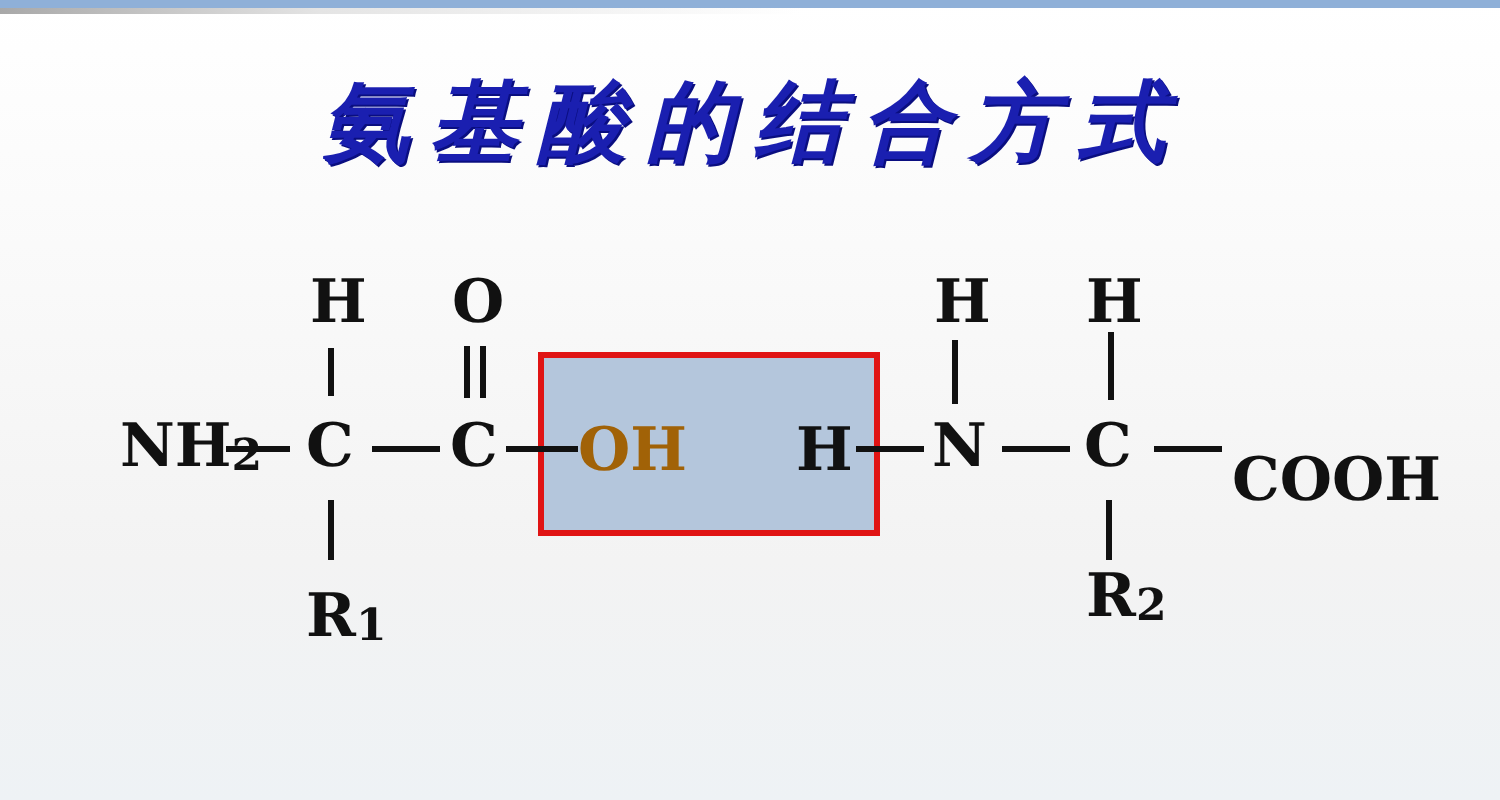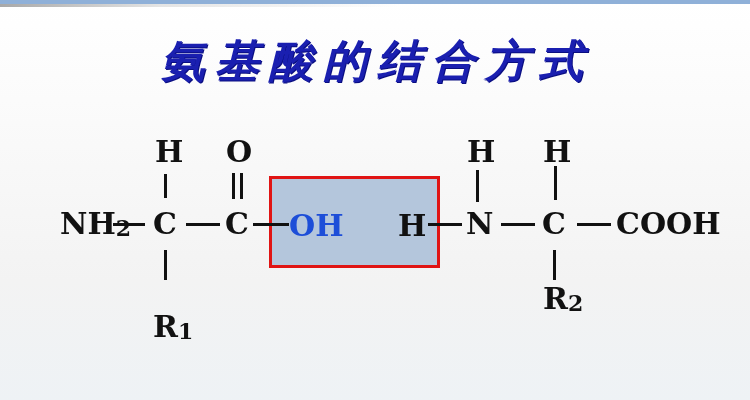--- a/index.html
+++ b/index.html
@@ -27,42 +27,42 @@
       position: absolute; font-weight: bold; color: #111; font-size: 30px;
       line-height: 30px; font-family: "DejaVu Serif", "Liberation Serif", serif;
     }
     .atom sub { font-size: 22px; vertical-align: baseline; position: relative; top: 2px; font-weight: bold; }
     .bond-h { position: absolute; height: 3px; background: #111; }
     .bond-v { position: absolute; width: 3px; background: #111; }
     .box {
       position: absolute; left: 269px; top: 176px; width: 165px; height: 86px;
       background: #b4c6dc; border: 3px solid #e01414;
     }
-    .oh { color: #1d4ed8; }
+    .oh { color: #a16207; }
   </style>
 </head>
 <body>
 
 <div class="topbar"></div>
 <div class="topbar-shadow"></div>
 
 <div class="title">氨基酸的结合方式</div>
 
 <div>
 
   <div class="box"></div>
 
   <div class="atom" style="left:60px; top:209px;"><span>NH</span><sub>2</sub></div>
   <div class="bond-h" style="left:113px; top:223px; width:32px;"></div>
 
   <div class="atom" style="left:155px; top:137px;">H</div>
   <div class="bond-v" style="left:164px; top:174px; height:24px;"></div>
   <div class="atom" style="left:153px; top:209px;">C</div>
   <div class="bond-v" style="left:164px; top:250px; height:30px;"></div>
-  <div class="atom" style="left:153px; top:294px;margin-top:18px;"><span>R</span><sub>1</sub></div>
+  <div class="atom" style="left:153px; top:294px;"><span>R</span><sub>1</sub></div>
 
   <div class="bond-h" style="left:186px; top:223px; width:34px;"></div>
 
   <div class="atom" style="left:226px; top:137px;">O</div>
   <div class="bond-v" style="left:232px; top:173px; height:26px;"></div>
   <div class="bond-v" style="left:240px; top:173px; height:26px;"></div>
   <div class="atom" style="left:225px; top:209px;">C</div>
   <div class="bond-h" style="left:253px; top:223px; width:36px;"></div>
 
   <div class="atom oh" style="left:289px; top:211px;">OH</div>
@@ -76,14 +76,14 @@
 
   <div class="bond-h" style="left:501px; top:223px; width:34px;"></div>
 
   <div class="atom" style="left:543px; top:137px;">H</div>
   <div class="bond-v" style="left:554px; top:166px; height:34px;"></div>
   <div class="atom" style="left:542px; top:209px;">C</div>
   <div class="bond-v" style="left:553px; top:250px; height:30px;"></div>
   <div class="atom" style="left:543px; top:284px;"><span>R</span><sub>2</sub></div>
 
   <div class="bond-h" style="left:577px; top:223px; width:34px;"></div>
-  <div class="atom" style="left:616px; top:209px;">COOH</div>
+  <div class="atom" style="left:616px; top:226px;">COOH</div>
 </div>
 
 </body></html>

